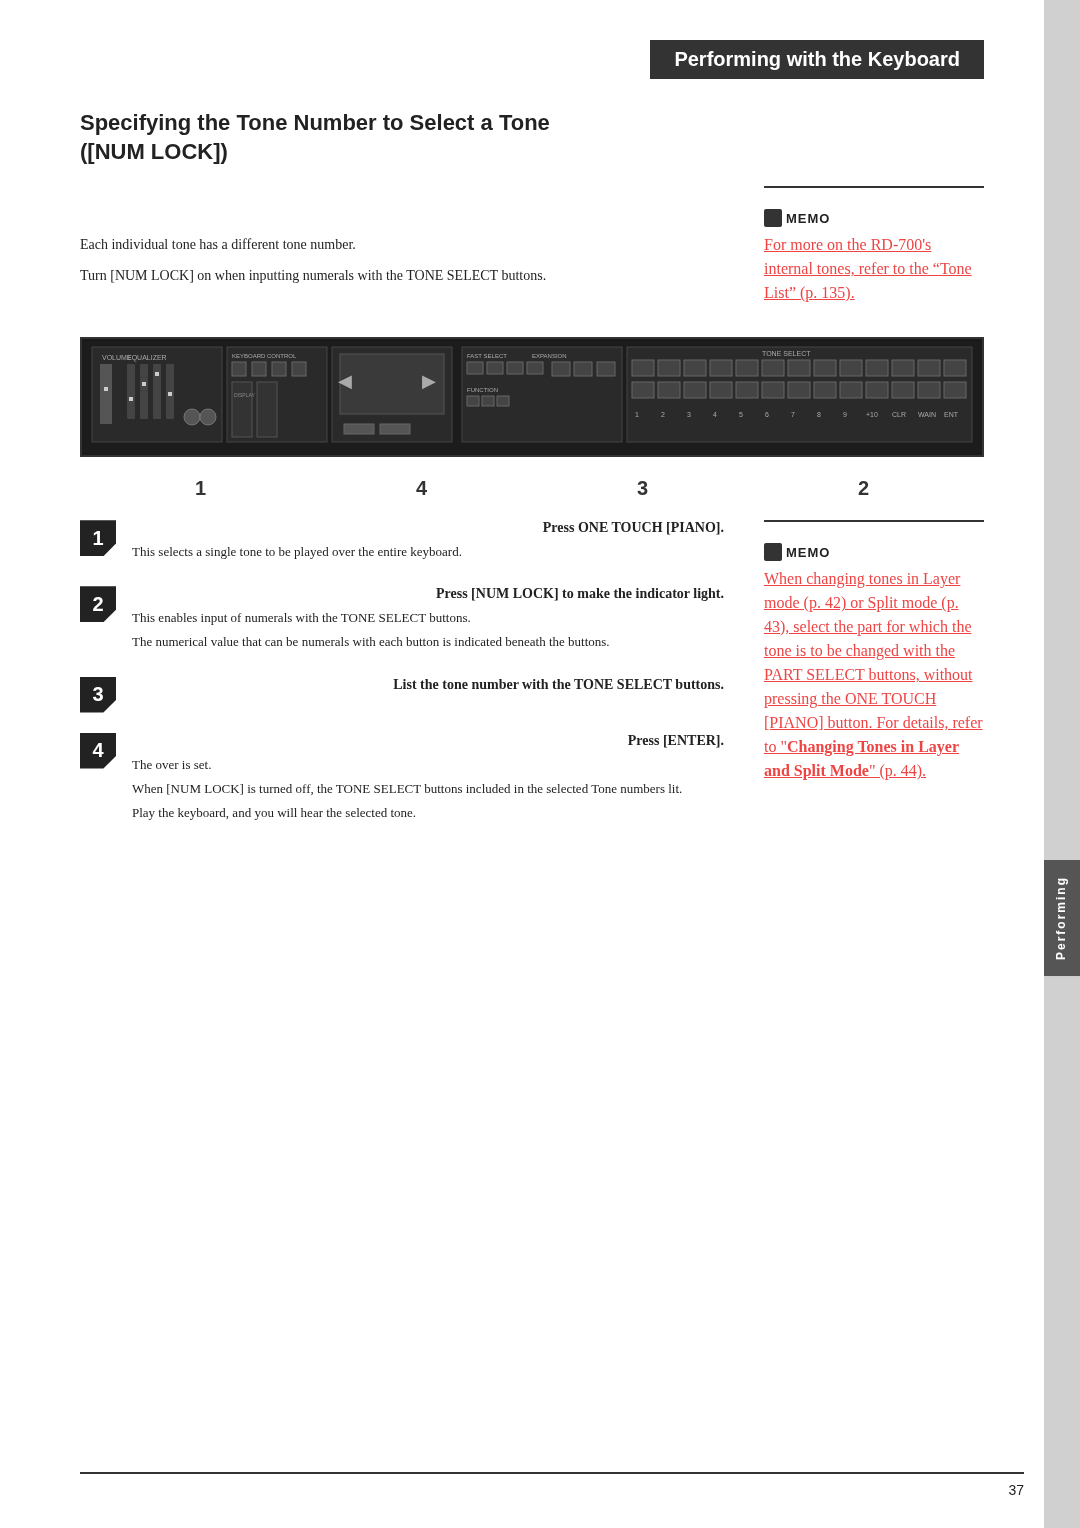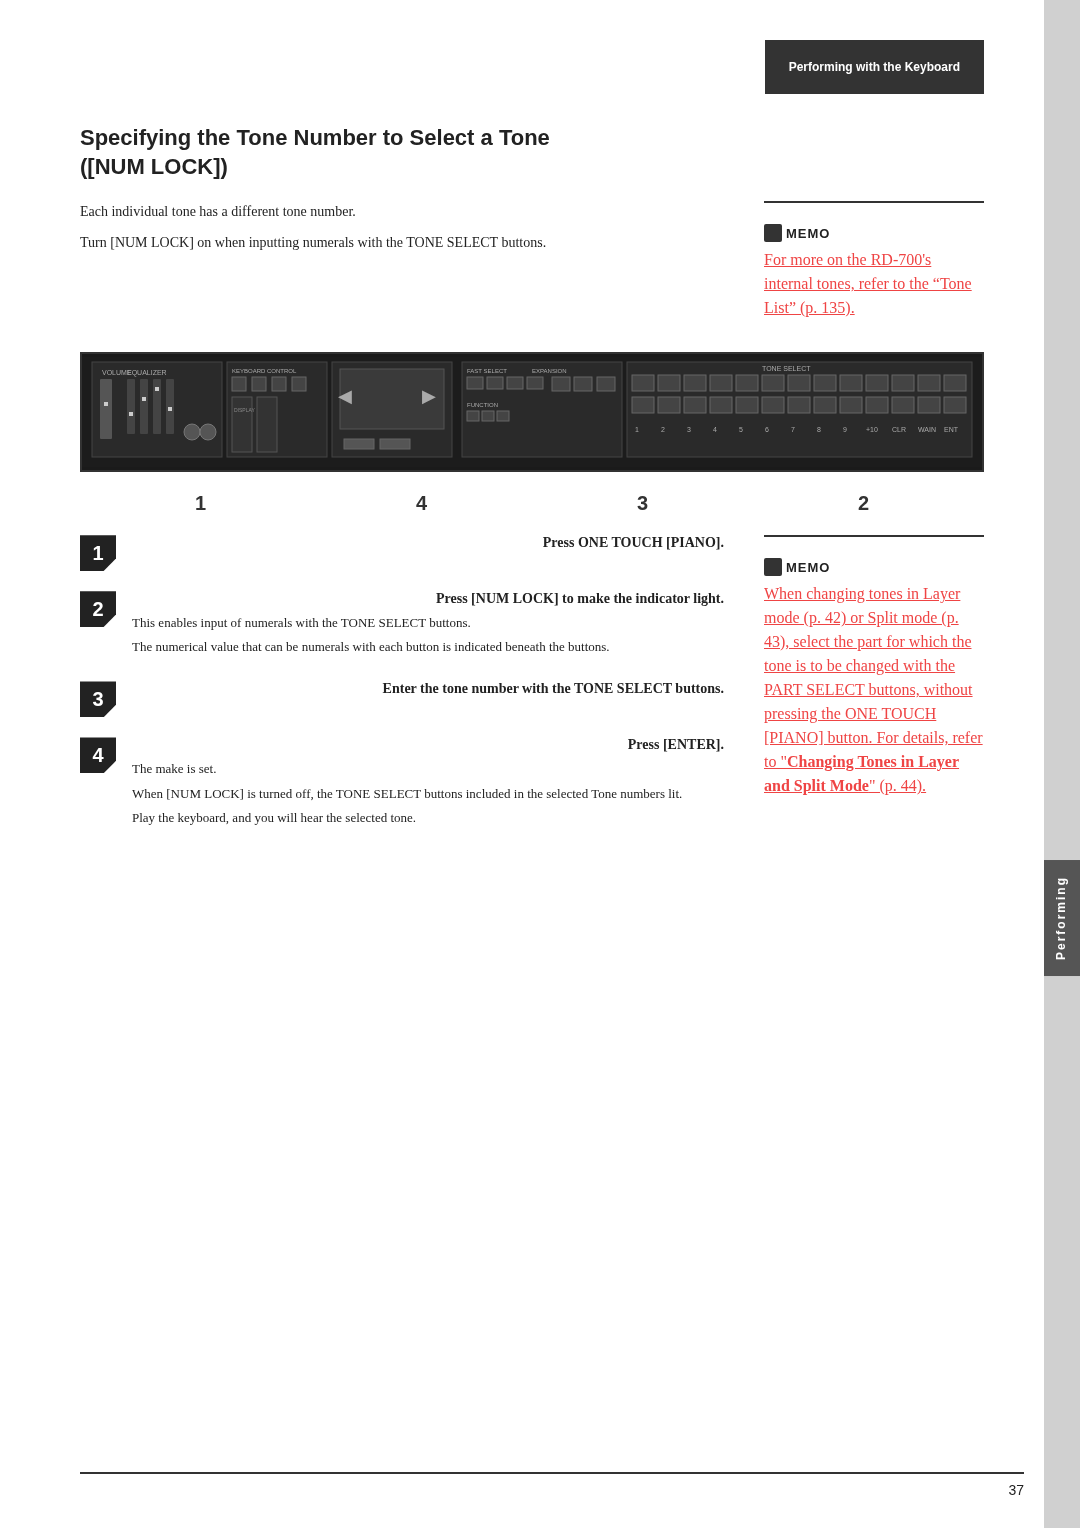--- a/index.html
+++ b/index.html
@@ -54,23 +54,23 @@
     .header-area {
       display: flex;
       justify-content: flex-end;
       align-items: flex-start;
       margin-bottom: 30px;
       padding-top: 40px;
     }
     .section-header-box {
       background: #333;
       color: white;
-      padding: 20px 24px;
-      font-family: Arial, sans-serif;
-      font-size: 12px;
+      padding: 8px 24px;
+      font-family: Arial, sans-serif;
+      font-size: 20px;
       font-weight: bold;
     }
 
     
     .page-title {
       font-family: Arial, sans-serif;
       font-size: 22px;
       font-weight: bold;
       margin-bottom: 20px;
       line-height: 1.3;
@@ -85,20 +85,21 @@
     }
 
     
     .intro-section {
       display: flex;
       gap: 40px;
       margin-bottom: 20px;
     }
     .intro-left {
       flex: 1;
+      margin-top: 48px;
     }
     .intro-right {
       width: 220px;
       flex-shrink: 0;
     }
 
     
     .memo-box {
       border-top: 2px solid #333;
       padding-top: 21px;
@@ -385,44 +386,45 @@
     <div class="diagram-num">2</div>
   </div>
 
   <div class="steps-area">
     <div class="steps-left">
 
       <div class="step-item">
         <div class="step-num-bg">1</div>
         <div class="step-content">
           <div class="step-title">Press ONE TOUCH [PIANO].</div>
+          <p class="step-desc">This selects a single tone to be played over the entire keyboard.</p>
         </div>
       </div>
 
       <div class="step-item">
         <div class="step-num-bg">2</div>
         <div class="step-content">
           <div class="step-title">Press [NUM LOCK] to make the indicator light.</div>
           <p class="step-desc">This enables input of numerals with the TONE SELECT buttons.</p>
           <p class="step-desc">The numerical value that can be numerals with each button is indicated beneath the buttons.</p>
         </div>
       </div>
 
       <div class="step-item">
         <div class="step-num-bg">3</div>
         <div class="step-content">
-          <div class="step-title">Enter the tone number with the TONE SELECT buttons.</div>
+          <div class="step-title">List the tone number with the TONE SELECT buttons.</div>
         </div>
       </div>
 
       <div class="step-item">
         <div class="step-num-bg">4</div>
         <div class="step-content">
           <div class="step-title">Press [ENTER].</div>
-          <p class="step-desc">The make is set.</p>
+          <p class="step-desc">The over is set.</p>
           <p class="step-desc">When [NUM LOCK] is turned off, the TONE SELECT buttons included in the selected Tone numbers lit.</p>
           <p class="step-desc">Play the keyboard, and you will hear the selected tone.</p>
         </div>
       </div>
 
     </div>
 
     <div class="steps-right">
       <div class="memo-box" style="margin-top: 0;">
         <div class="memo-title">

